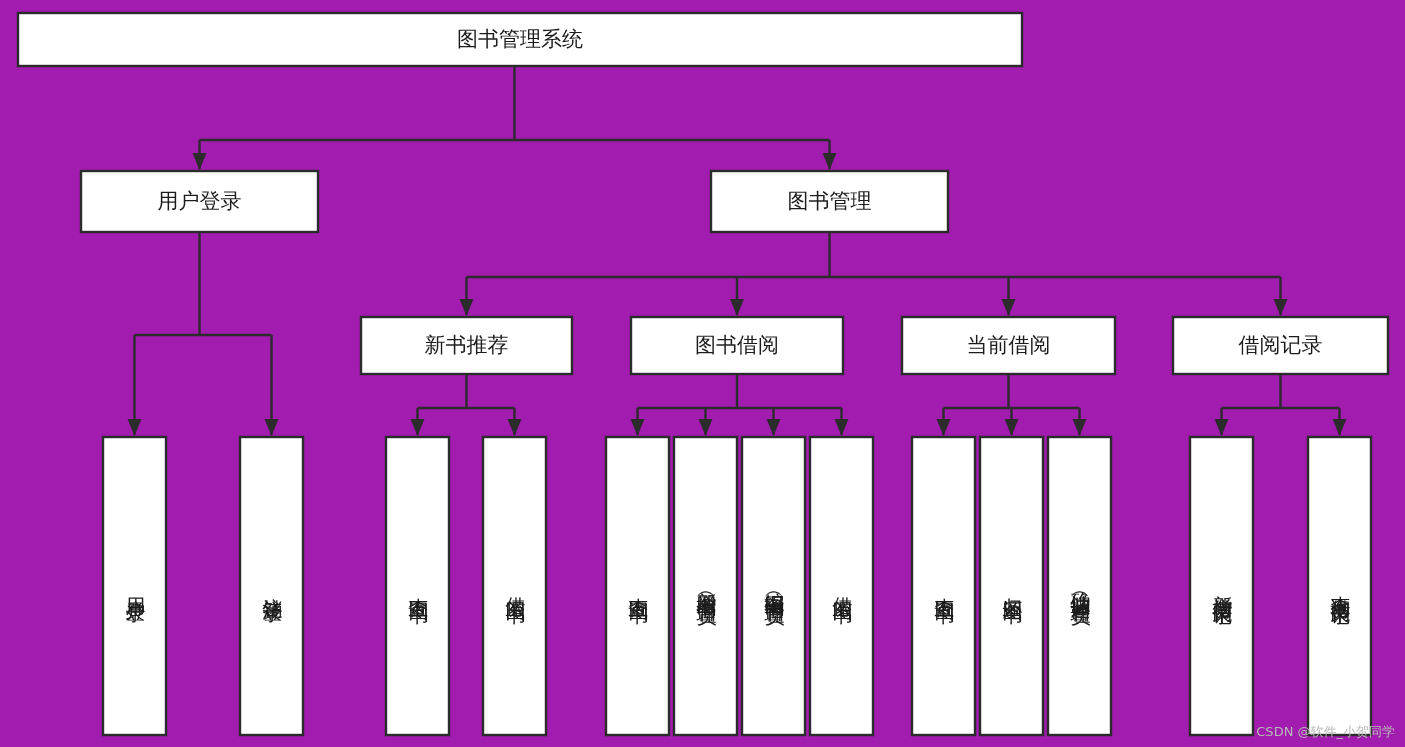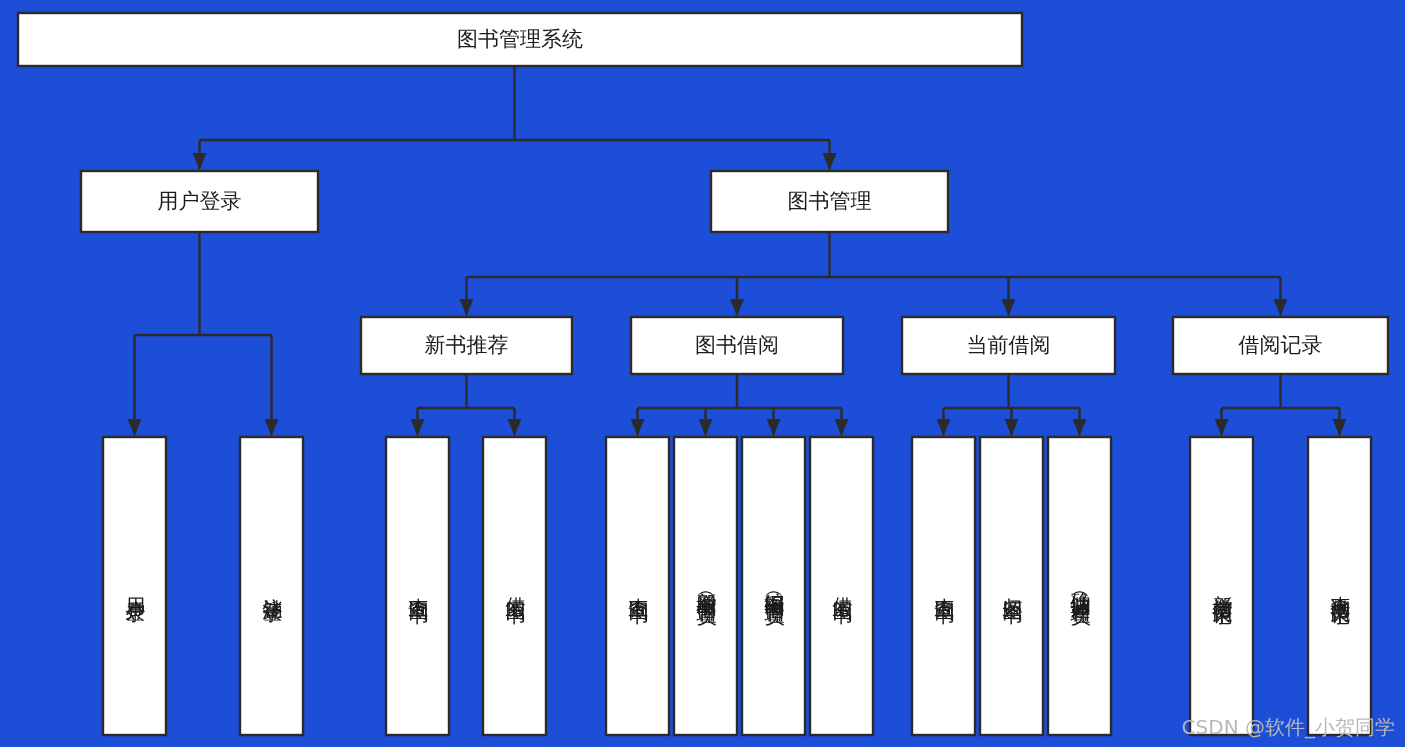--- a/index.html
+++ b/index.html
@@ -11,21 +11,21 @@
   body {
     width: 1405px;
     height: 747px;
     font-family: "DejaVu Sans", "Liberation Sans", sans-serif;
     overflow: hidden;
   }
   #diagram-root {
     position: relative;
     width: 1405px;
     height: 747px;
-    background: #1d4ed8;
+    background: #a21caf;
   }
   svg.diagram-canvas {
     position: absolute;
     top: 0;
     left: 0;
     width: 1405px;
     height: 747px;
     display: block;
   }
   .node-box {
@@ -52,21 +52,21 @@
   }
   .node-label-leaf {
     font-size: 20px;
     letter-spacing: 2.2px;
   }
   .watermark {
     position: absolute;
     right: 10px;
     bottom: 6px;
     font-family: "DejaVu Sans", "Liberation Sans", sans-serif;
-    font-size: 20px;
+    font-size: 13px;
     color: #b8b8b8;
     white-space: nowrap;
     user-select: none;
   }
 </style>
 </head>
 <body>
 
 <div id="diagram-root">
 

